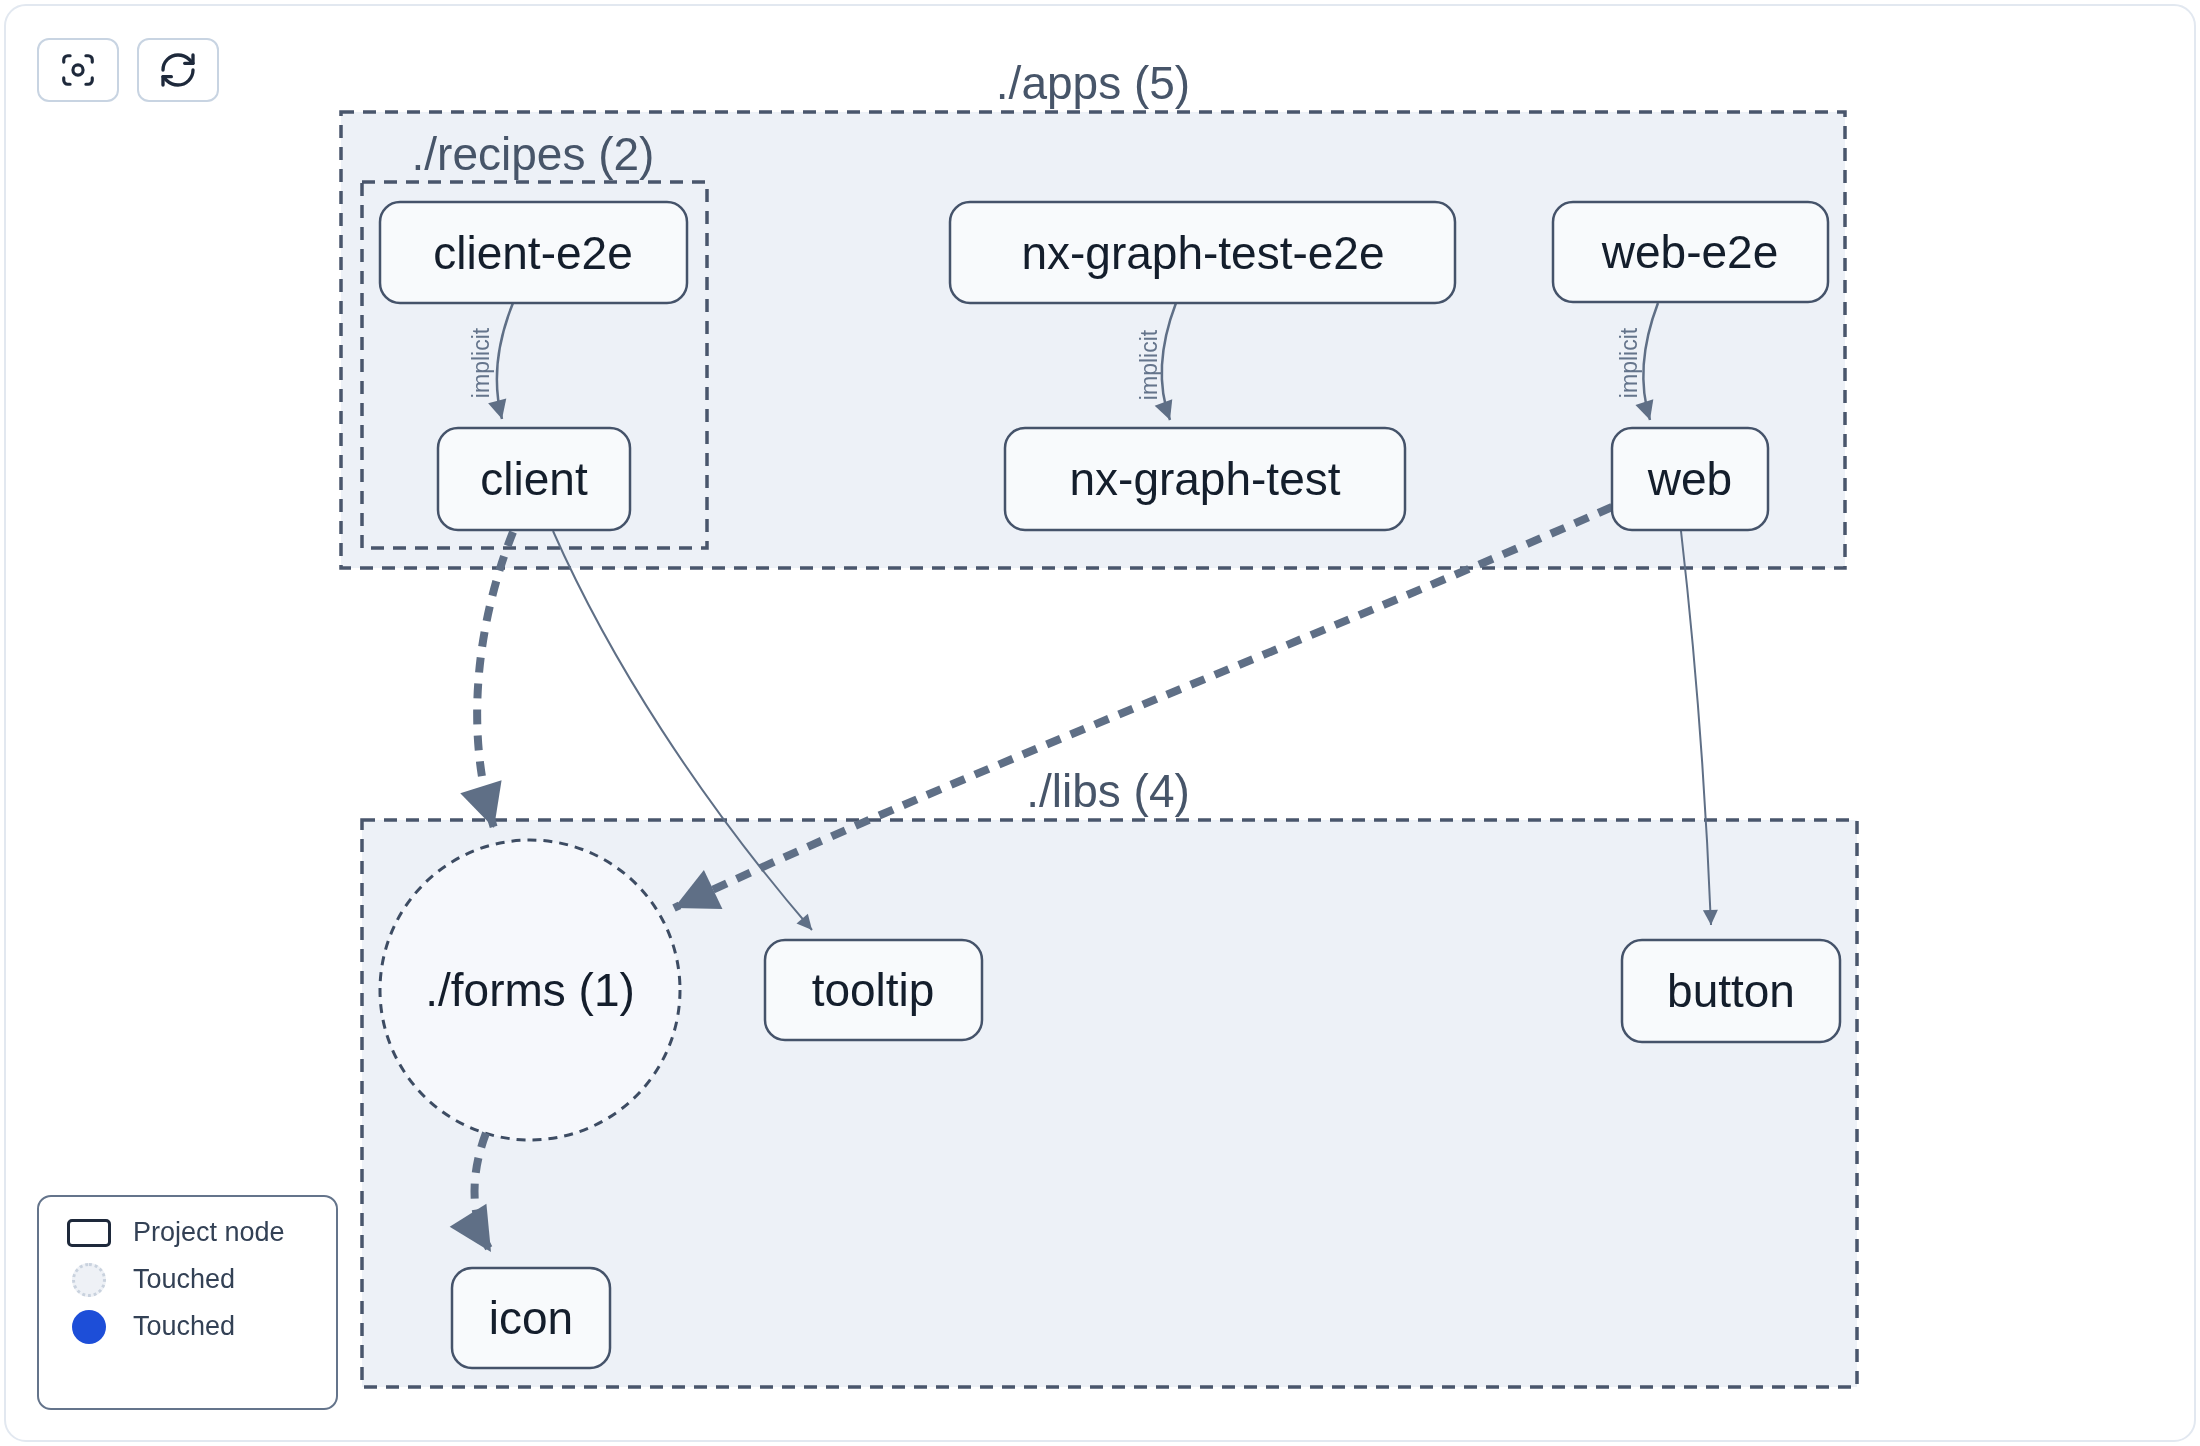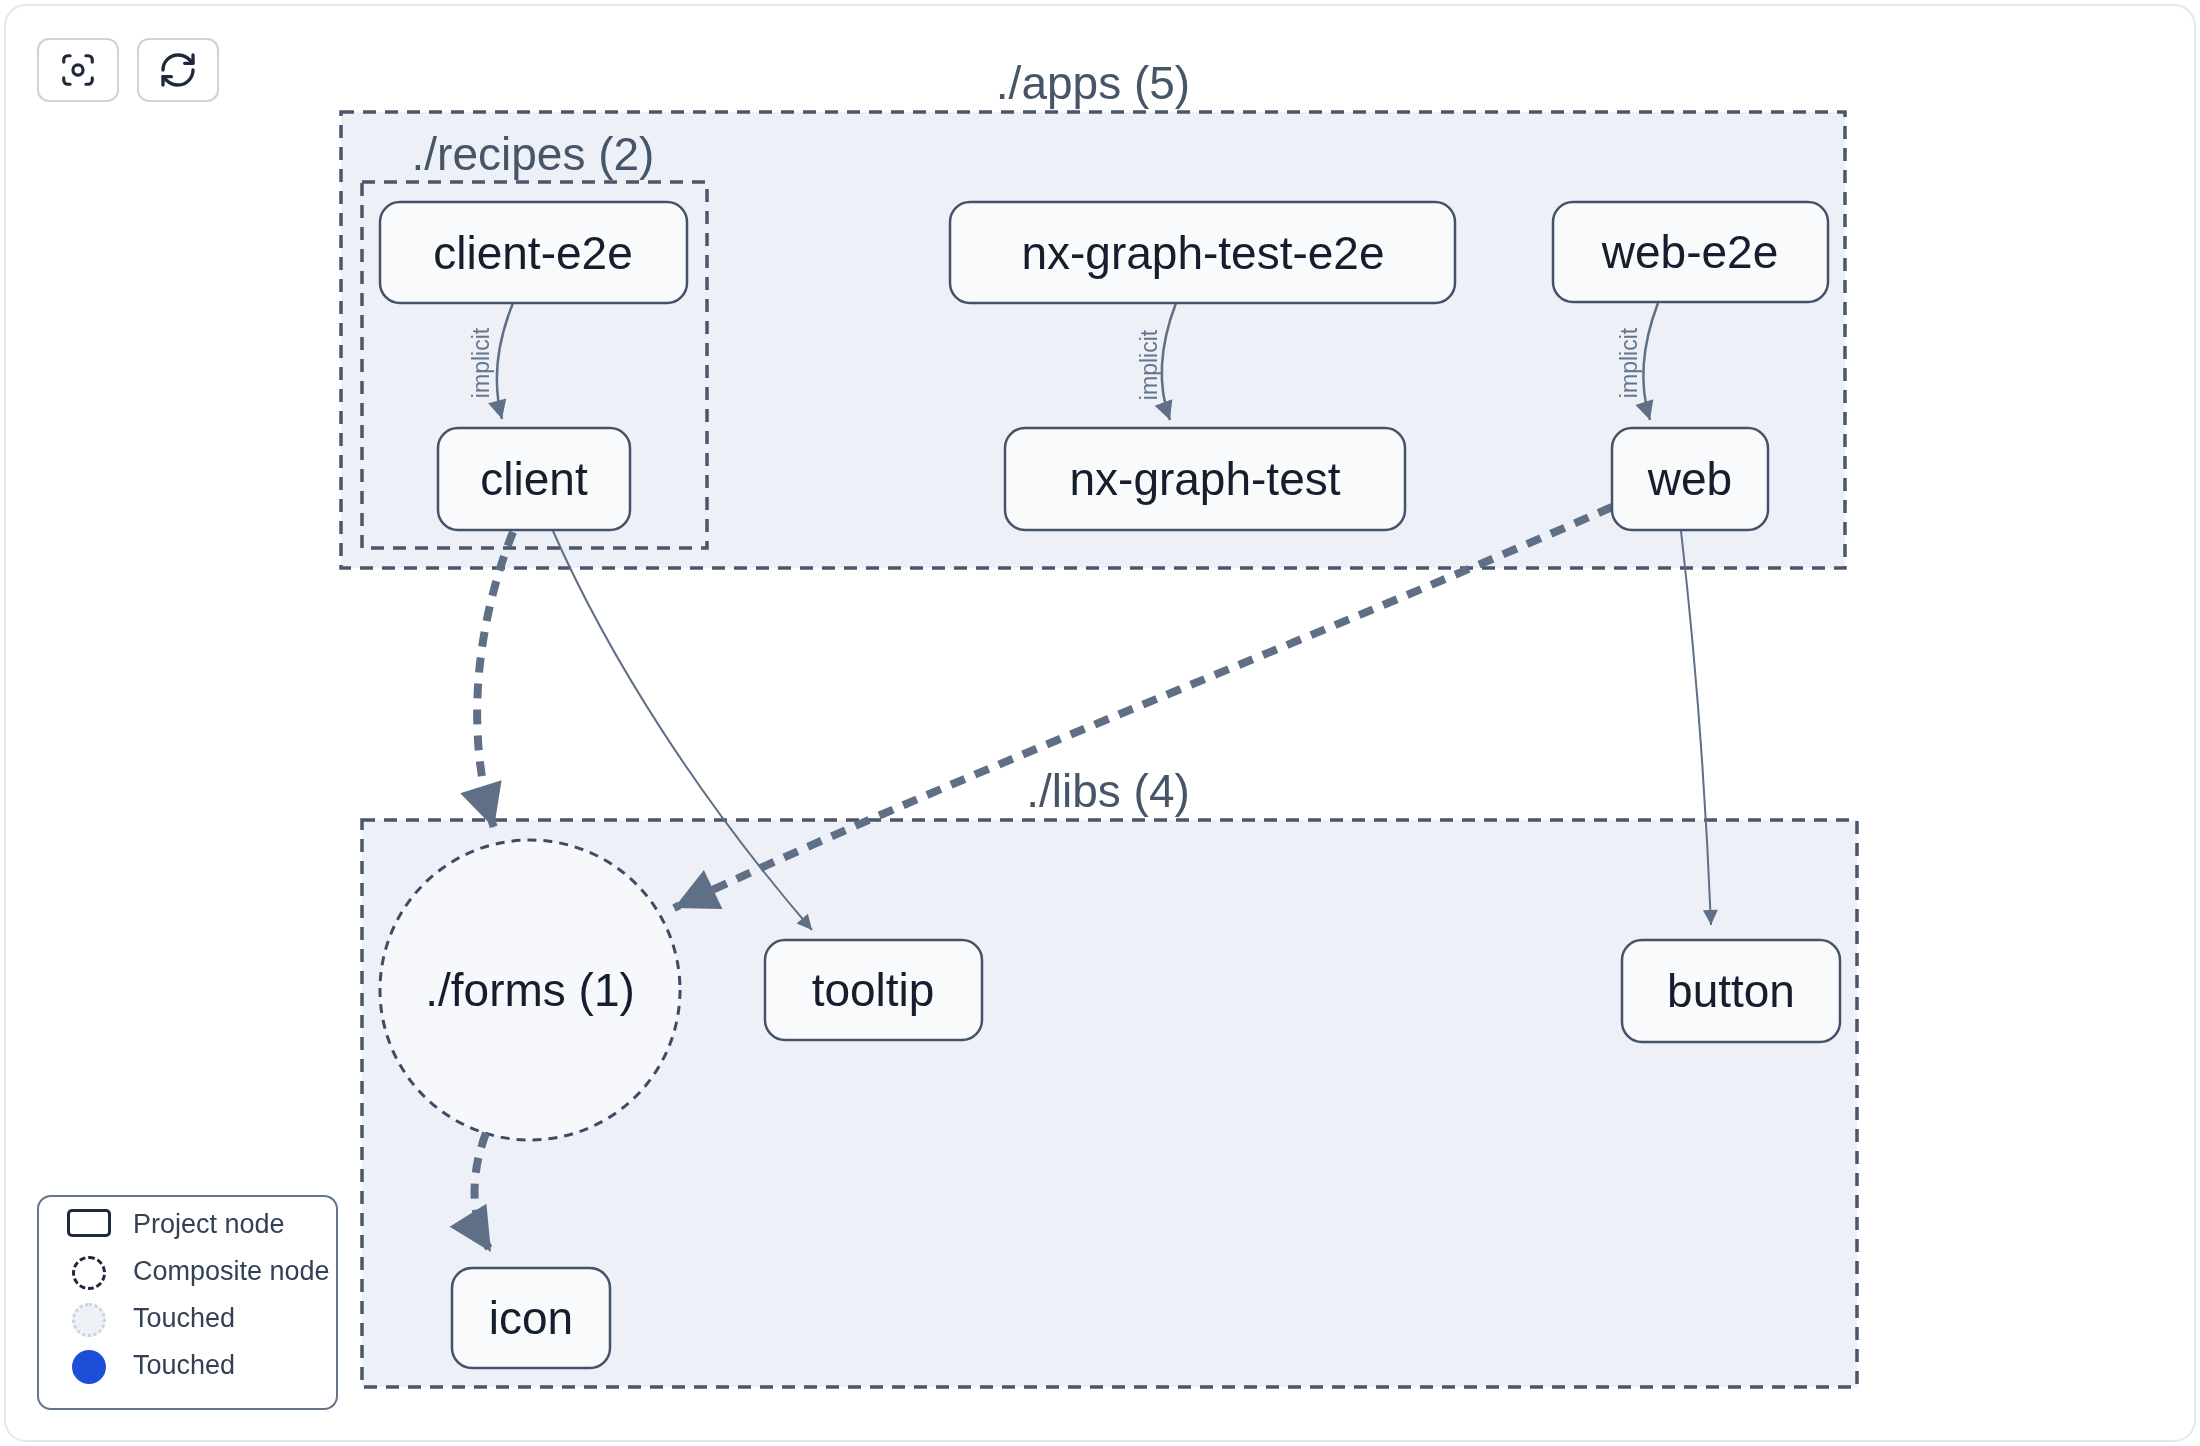--- a/index.html
+++ b/index.html
@@ -6,21 +6,21 @@
   body{width:2200px;height:1446px;position:relative;font-family:"Liberation Sans",sans-serif;overflow:hidden;}
   .card{position:absolute;left:4px;top:4px;right:4px;bottom:4px;background:#ffffff;
         border:2px solid #e2e8f0;border-radius:22px;}
   .graph-svg{position:absolute;left:0;top:0;width:2200px;height:1446px;}
   .toolbar{position:absolute;left:37px;top:38px;display:flex;gap:18px;}
   .tool-btn{width:82px;height:64px;background:#ffffff;border:2px solid #c8d4e2;border-radius:12px;
             display:flex;align-items:center;justify-content:center;cursor:pointer;box-sizing:border-box;}
   .tool-btn svg{stroke:#1e293b;fill:none;stroke-width:2;stroke-linecap:round;stroke-linejoin:round;}
   .legend{position:absolute;left:37px;top:1195px;width:301px;height:215px;background:#ffffff;
           border:2px solid #64748b;border-radius:14px;box-sizing:border-box;padding:12px 0 0 24px;}
-  .legend-row{display:flex;align-items:flex-start;height:47px;}
+  .legend-row{display:flex;align-items:center;height:47px;}
   .legend-swatch-cell{width:52px;display:flex;align-items:center;justify-content:center;flex:0 0 52px;}
   .legend-label{font-size:27px;color:#334155;margin-left:18px;white-space:nowrap;}
   .sw-project{width:44px;height:28px;border:3px solid #1e293b;border-radius:5px;background:#ffffff;box-sizing:border-box;}
   .sw-composite{width:34px;height:34px;border:3px dashed #1e293b;border-radius:50%;background:#ffffff;box-sizing:border-box;}
   .sw-affected{width:34px;height:34px;border:3px dotted #c9d2de;border-radius:50%;background:#eef1f6;box-sizing:border-box;}
   .sw-touched{width:34px;height:34px;border-radius:50%;background:#1d4ed8;}
   .node-label{font-size:46px;fill:#141e2c;}
   .container-title{font-size:46px;fill:#475569;}
   .edge-label{font-size:23px;fill:#64748b;}
   text{font-family:"Liberation Sans",sans-serif;}
@@ -119,26 +119,20 @@
 
 <div class="legend">
   <div class="legend-row">
     <div class="legend-swatch-cell">
         <div class="sw-project"></div>
       </div>
     <div class="legend-label">Project node</div>
   </div>
   <div class="legend-row">
     <div class="legend-swatch-cell">
-        <div class="sw-composite"></div>
-      </div>
-    <div class="legend-label">Composite node</div>
-  </div>
-  <div class="legend-row">
-    <div class="legend-swatch-cell">
         <div class="sw-affected"></div>
       </div>
     <div class="legend-label">Touched</div>
   </div>
   <div class="legend-row">
     <div class="legend-swatch-cell">
         <div class="sw-touched"></div>
       </div>
     <div class="legend-label">Touched</div>
   </div>

